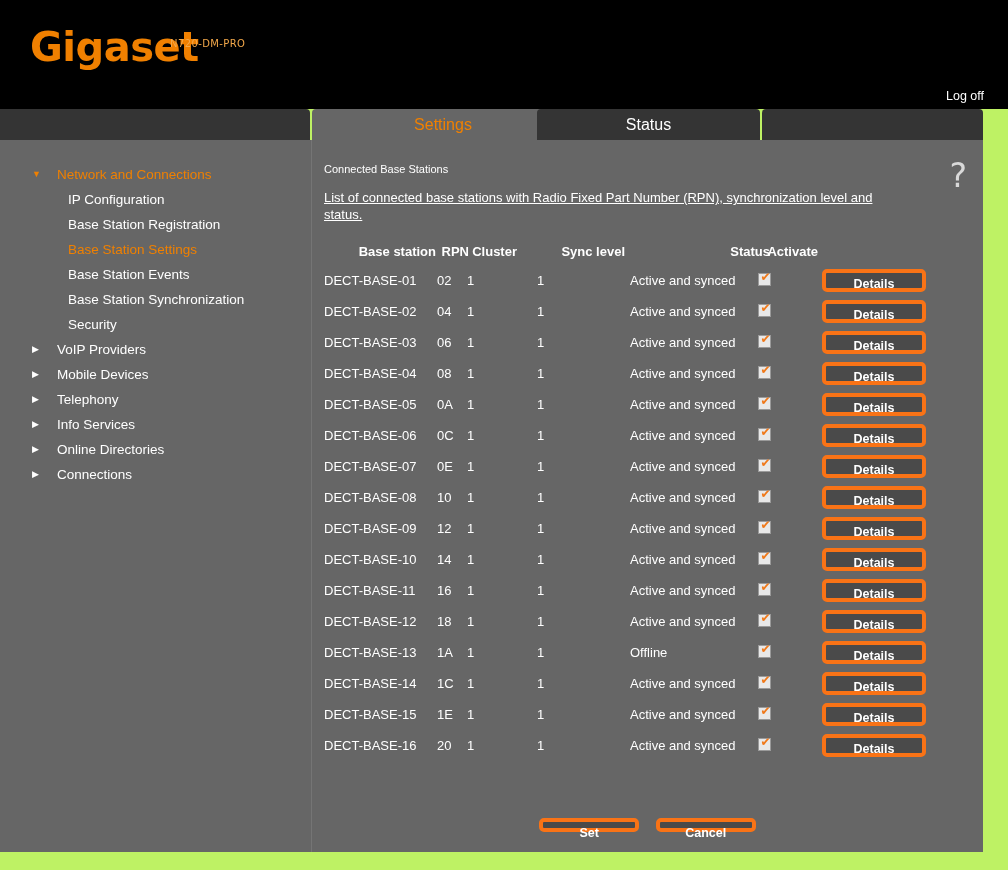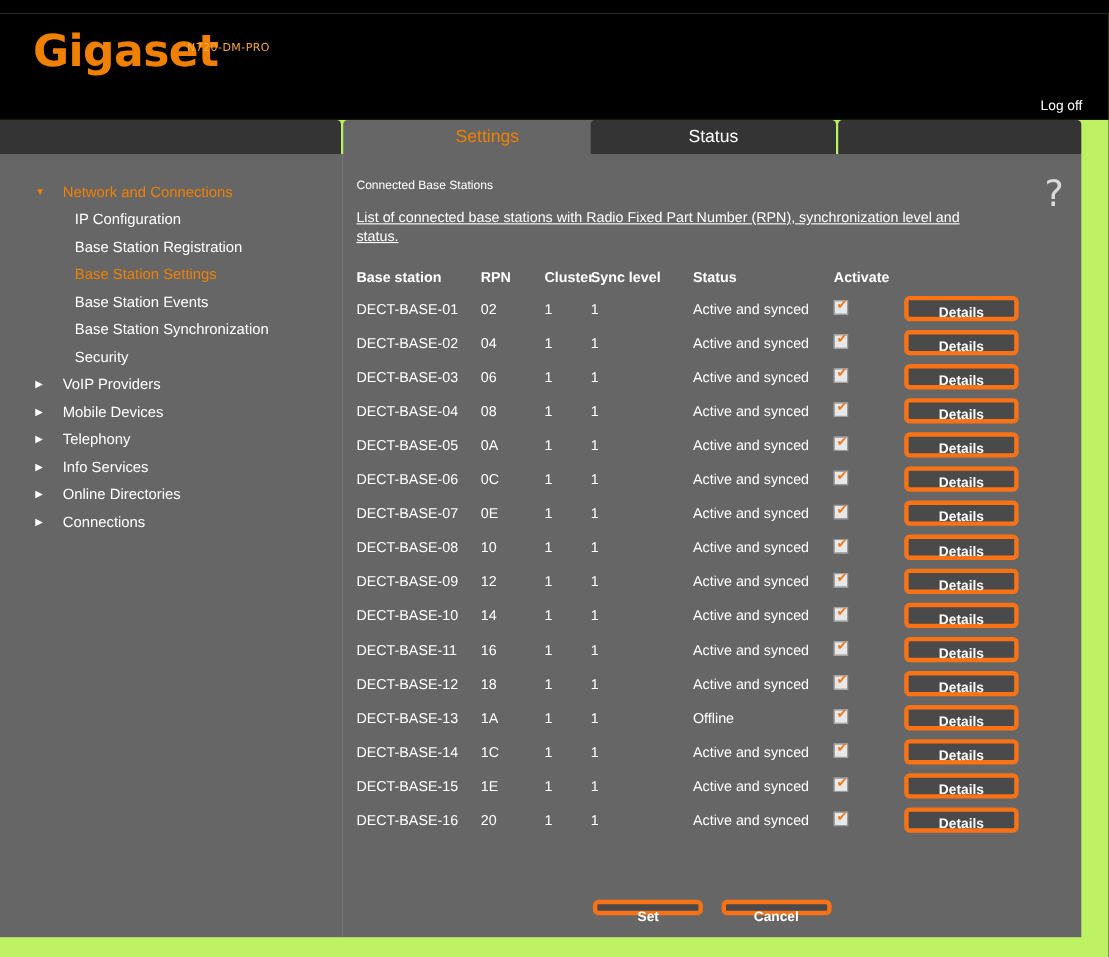--- a/index.html
+++ b/index.html
@@ -185,24 +185,25 @@
     top: 0;
     height: 100%;
     line-height: 26px;
     font-size: 13px;
     color: #ffffff;
     white-space: nowrap;
   }
   .trow.head .cell {
     font-weight: bold;
     line-height: 22px;
+    text-align: right;
   }
   .c-name     { left: 0px;   width: 112px; }
   .c-rpn      { left: 113px; width: 32px;  }
-  .c-cluster  { left: 171px; width: 50px;  }
+  .c-cluster  { left: 143px; width: 50px;  }
   .c-sync     { left: 213px; width: 88px;  }
   .c-status   { left: 306px; width: 140px; }
   .c-activate { left: 434px; width: 60px;  }
   .c-details  { left: 498px; width: 104px; }
 
   .checkbox {
     position: absolute;
     left: 0px; top: 5px;
     width: 13px; height: 13px;
     background: #e8e8e8;

